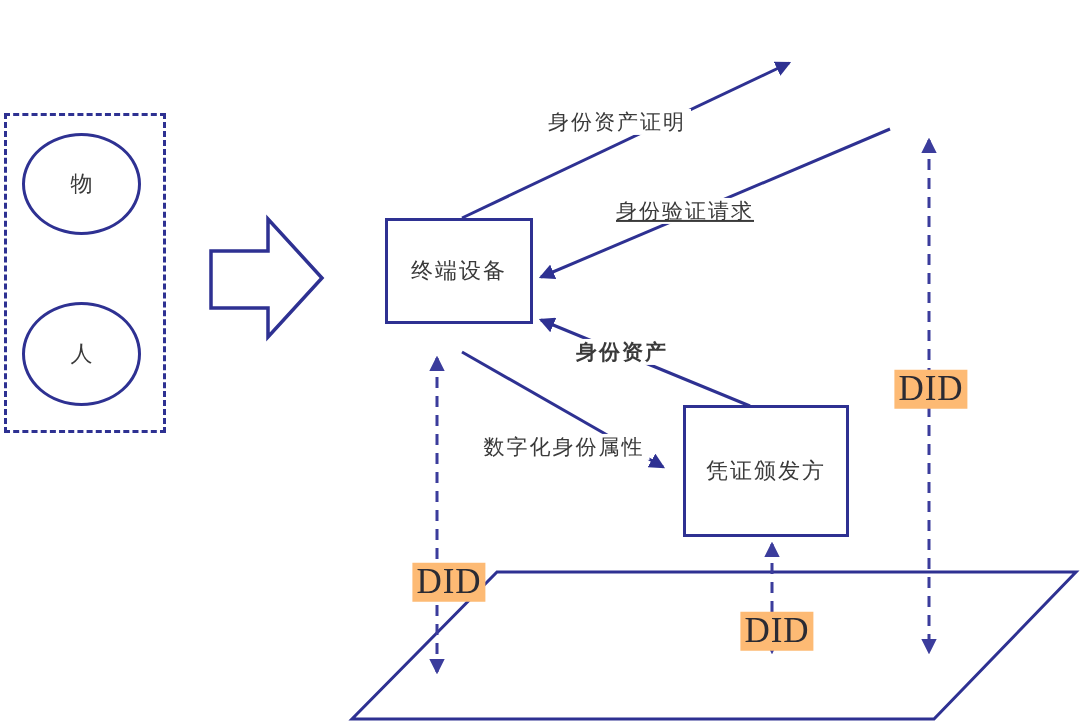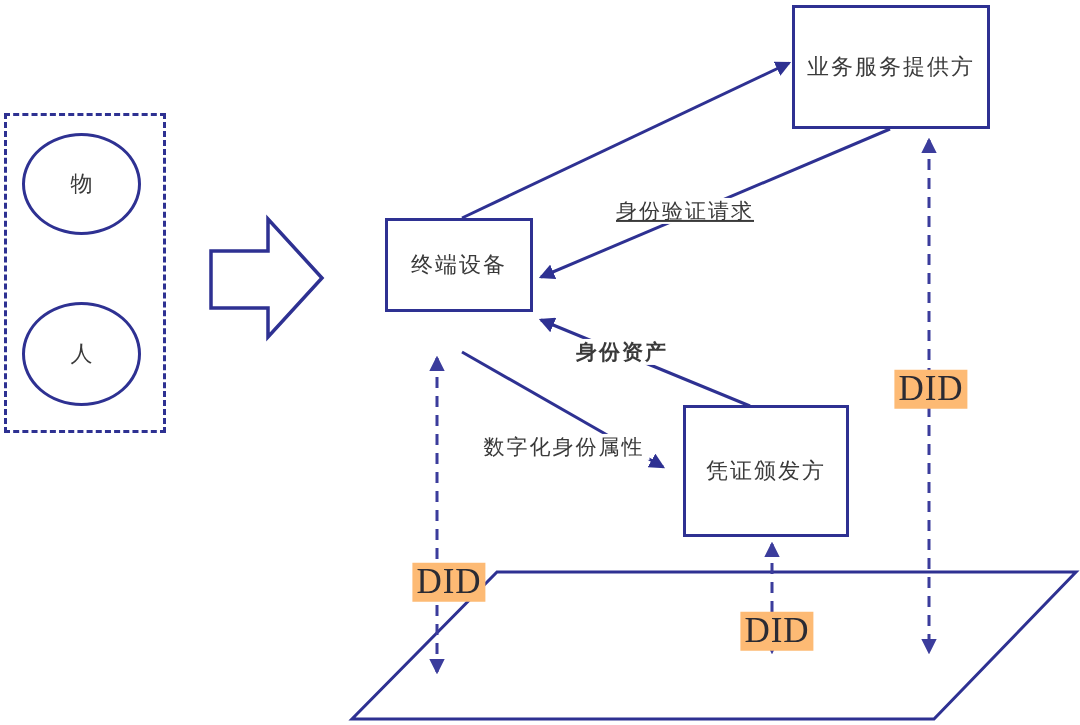--- a/index.html
+++ b/index.html
@@ -71,30 +71,28 @@
   </svg>
 
   <div class="subject-frame" style="left:4px;top:113px;width:162px;height:320px;"></div>
   <div class="subject-circle" style="left:22px;top:133px;width:119px;height:102px;">
     <span>物</span>
   </div>
   <div class="subject-circle" style="left:22px;top:302px;width:119px;height:104px;">
     <span>人</span>
   </div>
 
-  <div class="node-box" style="left:792px;top:5px;width:198px;height:124px;">
-    <span>业务服务提供方</span>
-  </div>
-  <div class="node-box" style="left:385px;top:218px;width:148px;height:94px;">
+  <div class="node-box" style="left:385px;top:218px;width:148px;height:106px;">
     <span>终端设备</span>
   </div>
   <div class="node-box" style="left:668px;top:405px;width:166px;height:132px;margin-left:15px;">
     <span>凭证颁发方</span>
   </div>
 
+  <div class="edge-label" style="left:617px;top:122px;">身份资产证明</div>
   <div class="edge-label" style="left:685px;top:211px;text-decoration:underline;">身份验证请求</div>
   <div class="edge-label" style="left:622px;top:352px;font-weight:bold;">身份资产</div>
   <div class="edge-label" style="left:564px;top:411px;margin-top:36px;">数字化身份属性</div>
 
   <div class="did-label" style="left:449px;top:550px;">DID</div>
   <div class="did-label" style="left:777px;top:599px;">DID</div>
   <div class="did-label" style="left:931px;top:357px;">DID</div>
 
 
 </div>

